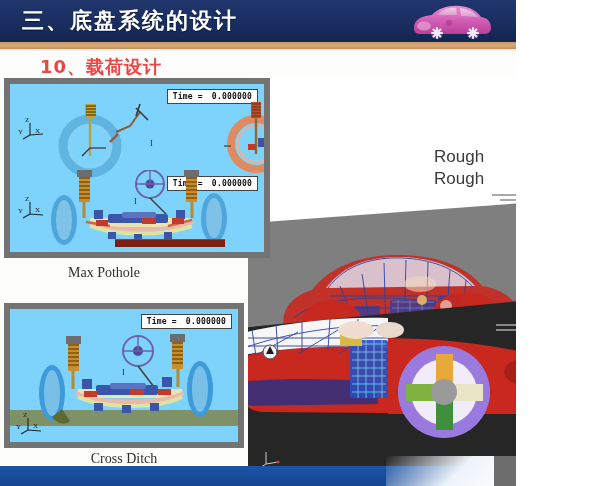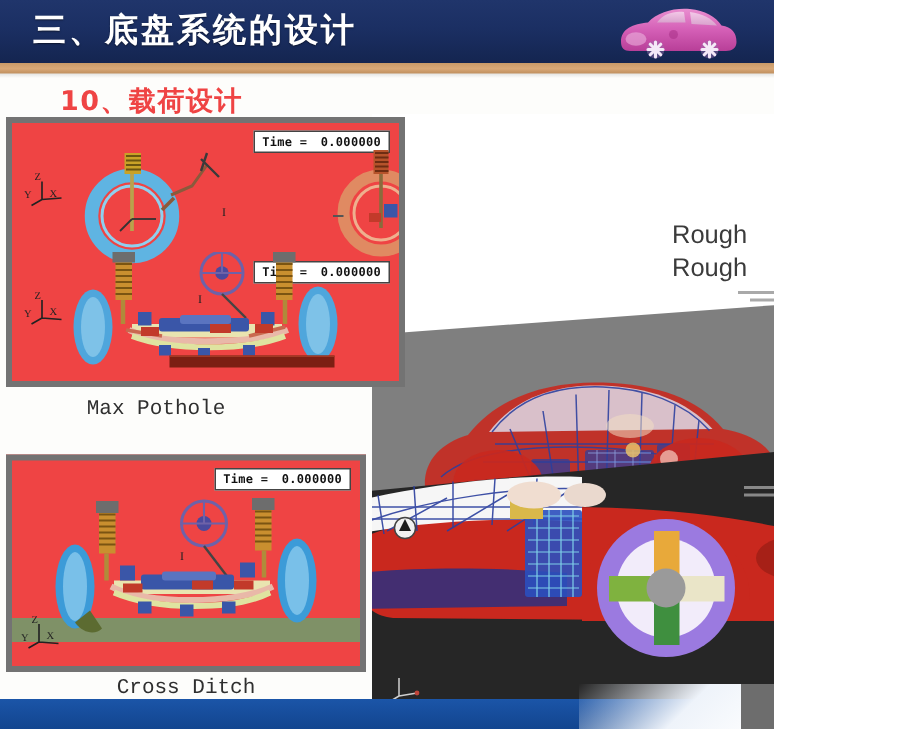--- a/index.html
+++ b/index.html
@@ -40,31 +40,31 @@
   
   .section-heading {
     position: absolute; left: 40px; top: 55px;
     font-size: 18px; font-weight: bold; color: #ef4444;
     letter-spacing: 1px; white-space: nowrap;
     font-family: "DejaVu Sans", "Liberation Sans", sans-serif;
   }
 
   
   .sim-panel {
-    position: absolute; background: #ef4444;
-    border: 4px solid #737373;
+    position: absolute; background: #7dd3fc;
+    border: 6px solid #737373;
     overflow: hidden;
   }
   #panel-pothole { left: 4px; top: 78px; width: 266px; height: 180px; }
   #panel-crossditch { left: 4px; top: 303px; width: 240px; height: 145px; }
 
   .panel-caption {
     position: absolute;
     font-size: 14px; color: #2f2f2f; text-align: center;
-    font-family: Liberation Mono, monospace;
+    font-family: Liberation Serif, serif;
   }
   #caption-pothole { left: 4px; top: 265px; width: 200px; }
   #caption-crossditch { left: 4px; top: 451px; width: 240px; }
 
   .time-box {
     position: absolute;
     border: 1px solid #444; background: #ffffff;
     font-size: 8px; font-weight: bold; color: #111;
     font-family: "DejaVu Sans Mono", monospace;
     padding: 2px 5px; white-space: nowrap;
@@ -77,21 +77,21 @@
   .triad .zl { position: absolute; left: 4px; top: -2px; }
   .triad .yl { position: absolute; left: -3px; top: 10px; }
   .triad .xl { position: absolute; left: 14px; top: 9px; }
 
   
   #rough-stage {
     position: absolute; left: 248px; top: 76px; width: 352px; height: 410px;
     background: #ffffff; overflow: hidden;
   }
   .rough-label {
-    position: absolute; left: 200px; top: 70px;
+    position: absolute; left: 186px; top: 70px;
     font-size: 17px; color: #3b3b3b; line-height: 22px;
     font-family: "Liberation Sans", sans-serif;
   }
   .road-slab {
     position: absolute; left: -12px; top: 148px; width: 392px; height: 200px;
     background: #7f7f7f;
     transform: rotate(-4.2deg); transform-origin: left top;
   }
   .road-slab2 {
     position: absolute; left: -40px; top: 255px; width: 420px; height: 160px;

